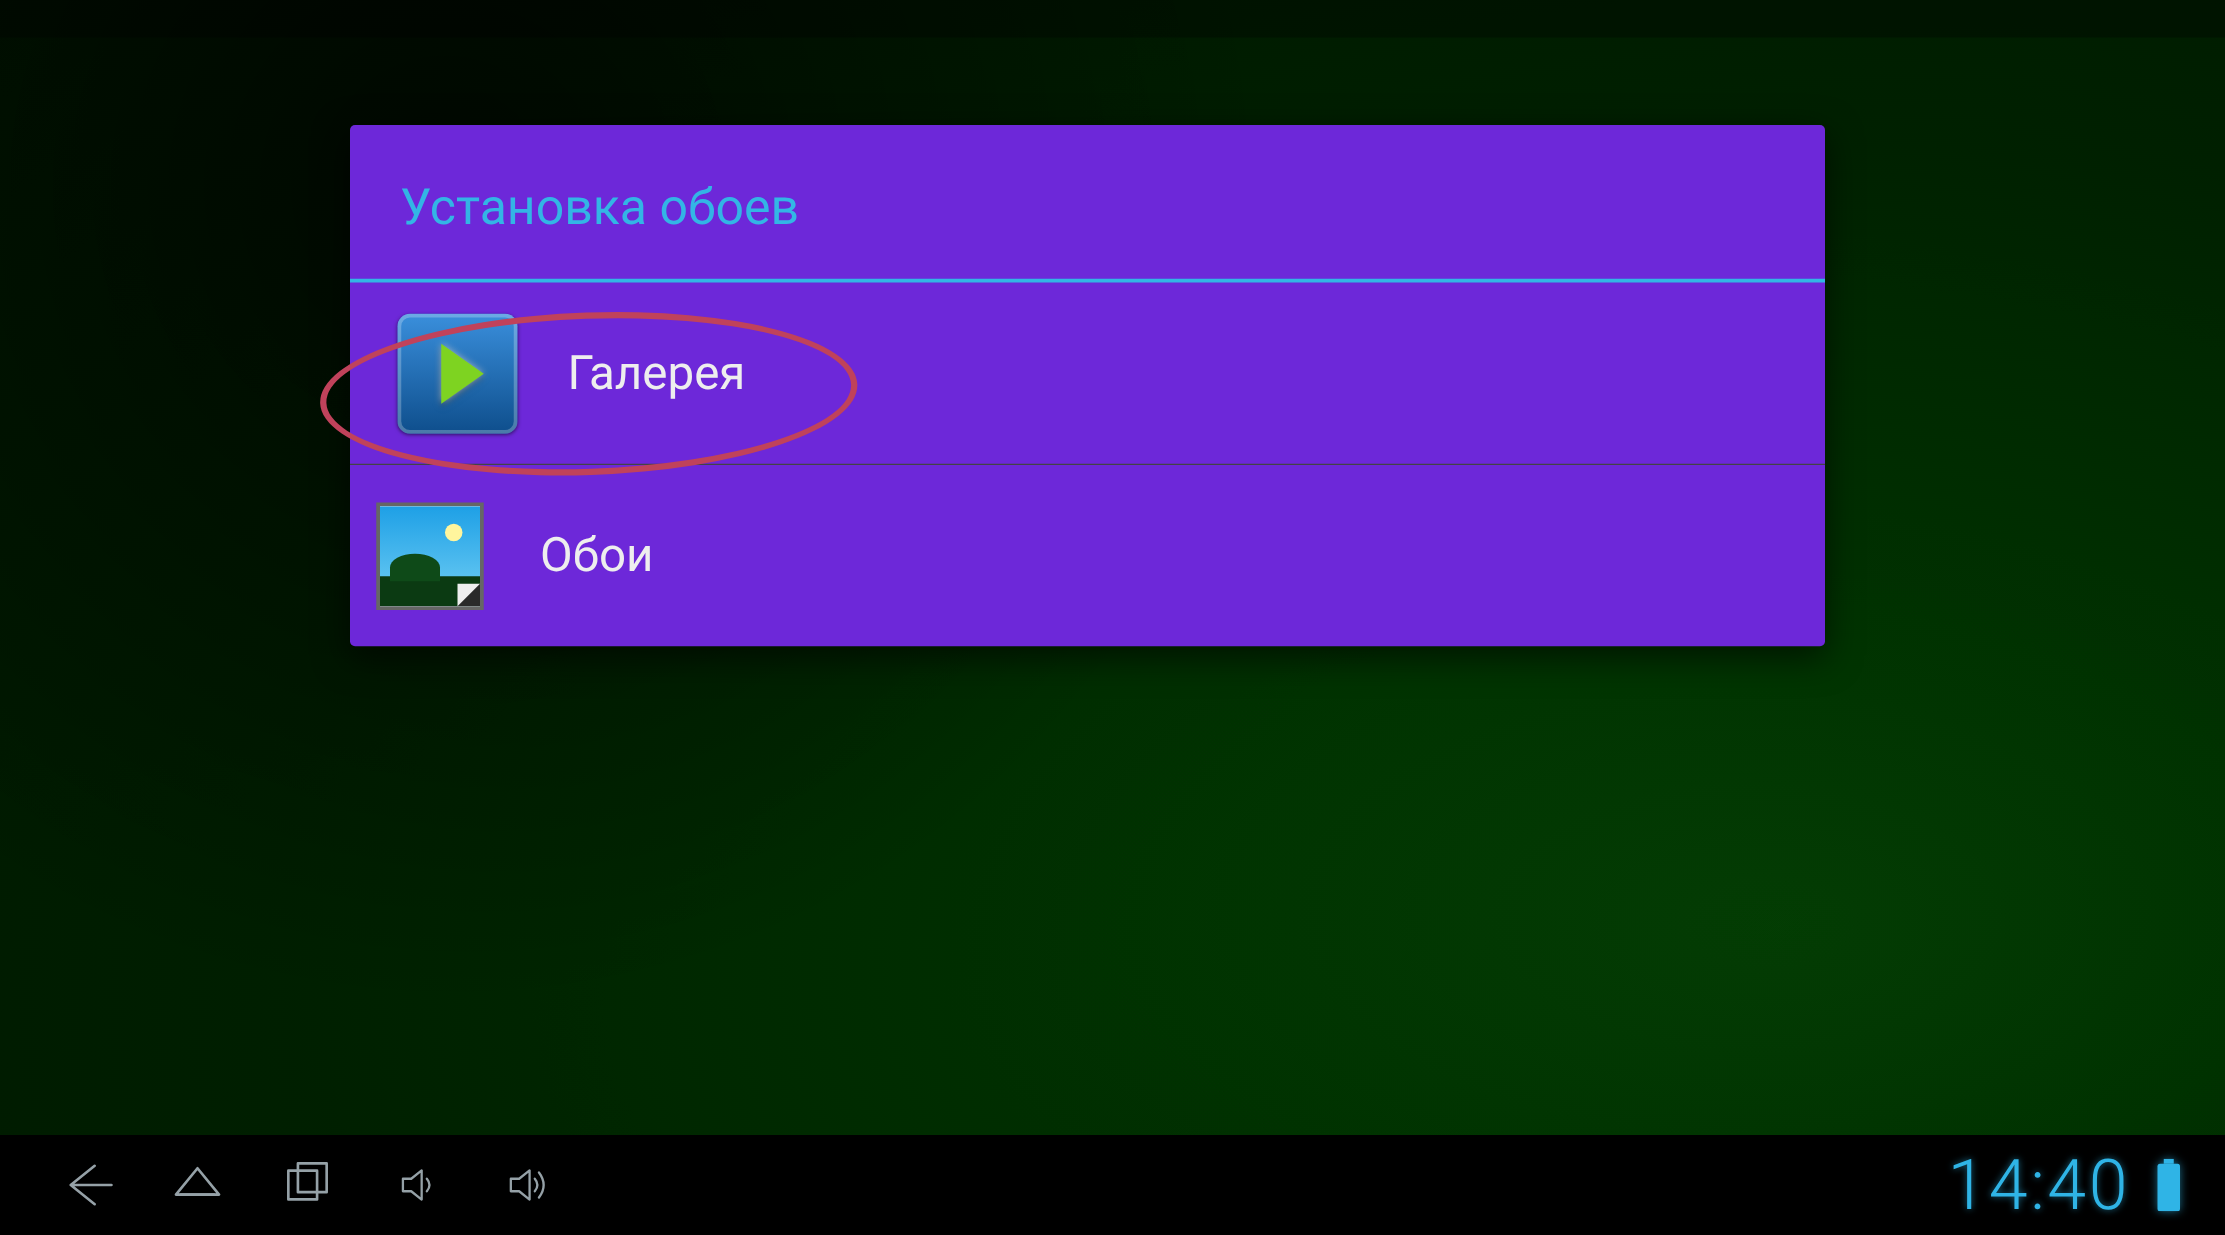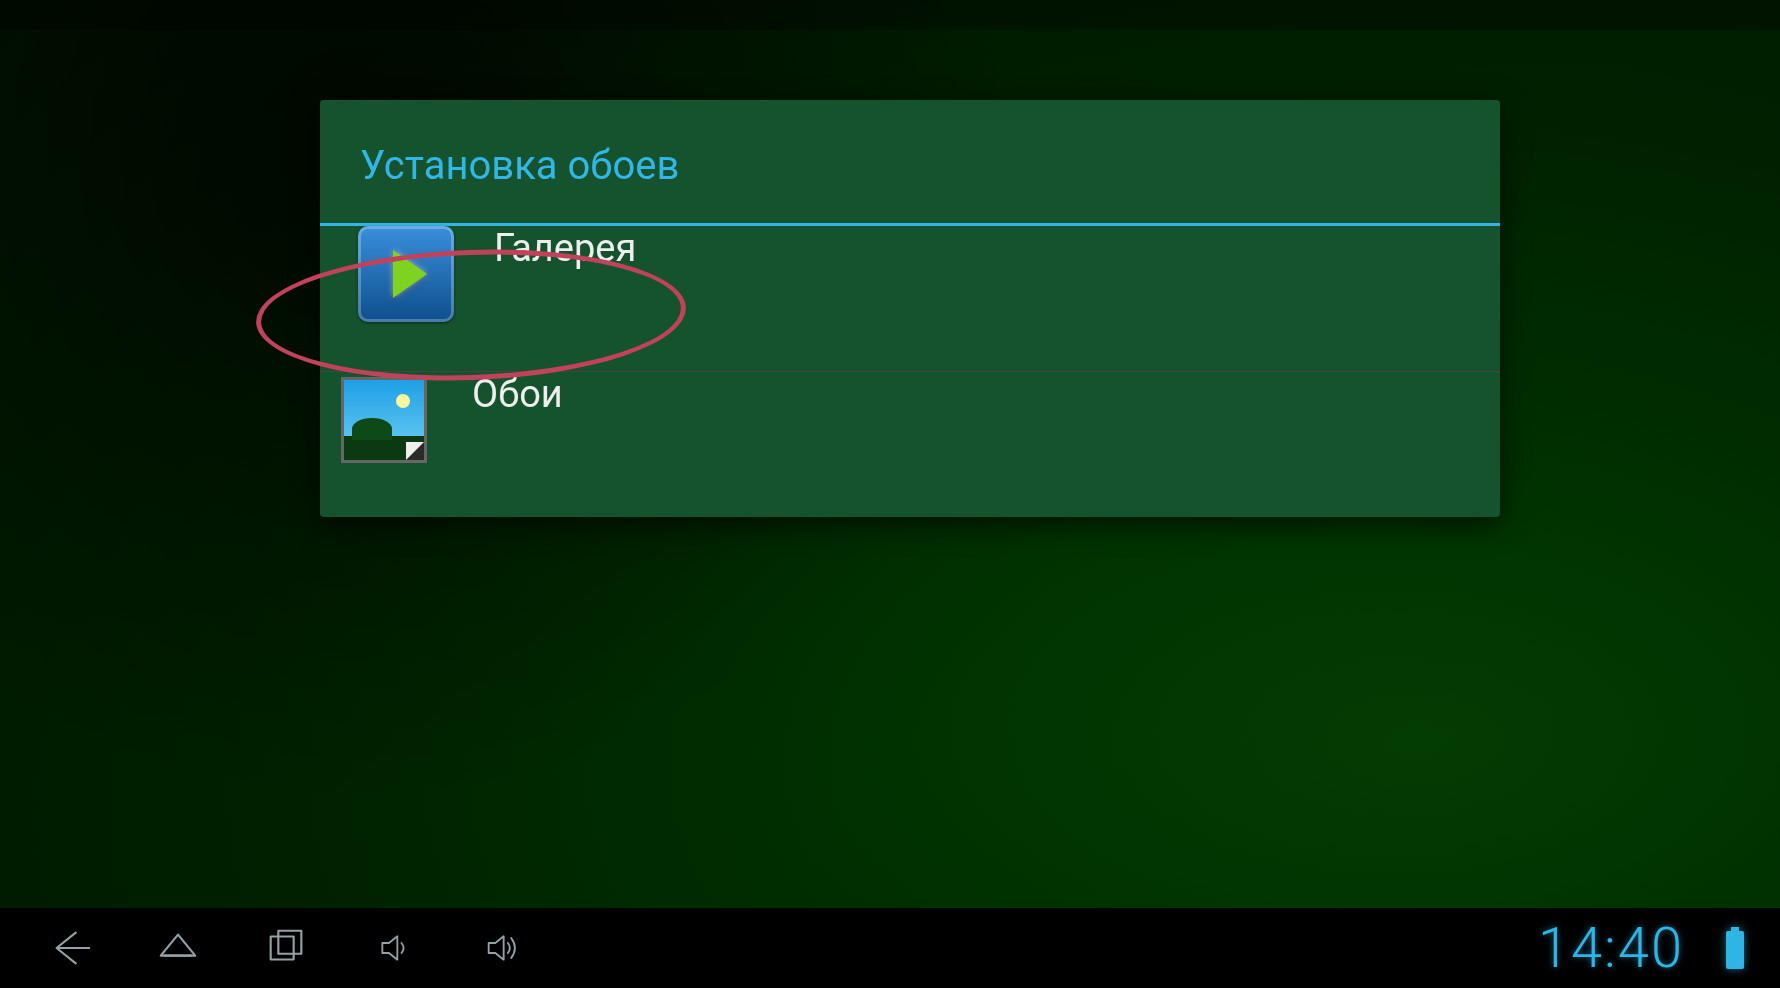--- a/index.html
+++ b/index.html
@@ -22,21 +22,20 @@
     position:absolute;top:0;left:0;right:0;height:30px;
     background:rgba(0,0,0,.3);
   }
   
   .navbar{
     position:absolute;left:0;right:0;bottom:0;height:80px;
     background:#000;
     display:flex;align-items:center;
     padding:0 26px;
     box-sizing:border-box;
-    gap:20px;
   }
   .nav-btn{
     width:88px;height:60px;display:flex;align-items:center;justify-content:center;
     opacity:.85;color:#cfd8dc;
   }
   .nav-btn svg{width:46px;height:46px;stroke:#b0bec5;stroke-width:2.2;fill:none;stroke-linejoin:round;stroke-linecap:round;}
   .nav-vol svg{width:40px;height:40px;}
   .nav-spacer{flex:1;}
   .clock{
     color:#2fb4e6;font-size:56px;letter-spacing:2px;font-weight:300;
@@ -44,34 +43,33 @@
     margin-right:20px;
   }
   .battery{width:22px;height:42px;margin-right:8px;}
   .battery svg{fill:#2fb4e6;filter:drop-shadow(0 0 4px rgba(47,180,230,.6));}
 
   
   .dialog{
     position:absolute;
     left:280px;top:100px;
     width:1180px;
-    background:#14532d;
+    background:#6d28d9;
     box-shadow:0 8px 28px rgba(0,0,0,.6);
     border-radius:4px;
-    margin-left:40px;
   }
   .dialog-title{
     color:#33b5e5;
     font-size:40px;
     font-weight:400;
     padding:42px 40px 34px 40px;
     border-bottom:3px solid #33b5e5;
   }
   .dialog-item{
-    display:flex;
+    display:flex;align-items:center;
     height:145px;
     padding:0 38px;
     border-bottom:1px solid #444;
     cursor:pointer;
   }
   .dialog-item:last-child{border-bottom:none;padding-left:16px;}
   .item-icon{
     width:96px;height:96px;flex:0 0 96px;
     margin-right:40px;
     display:flex;align-items:center;justify-content:center;

